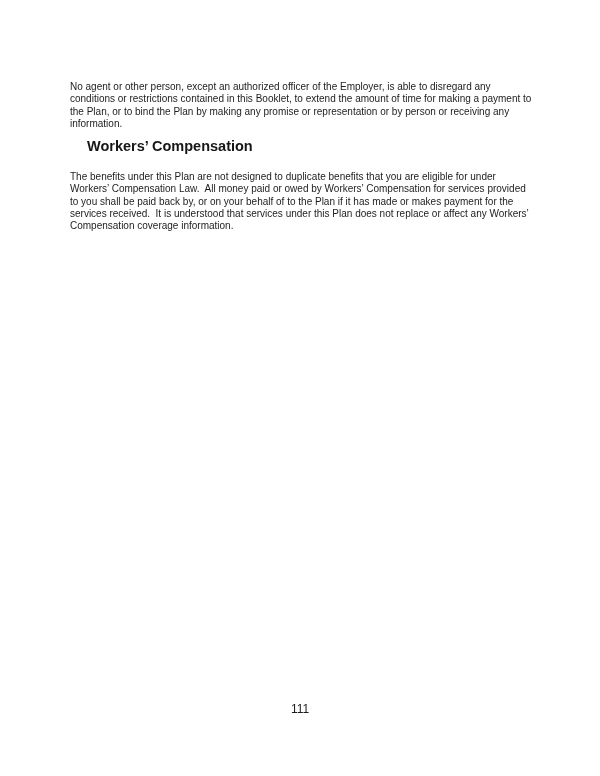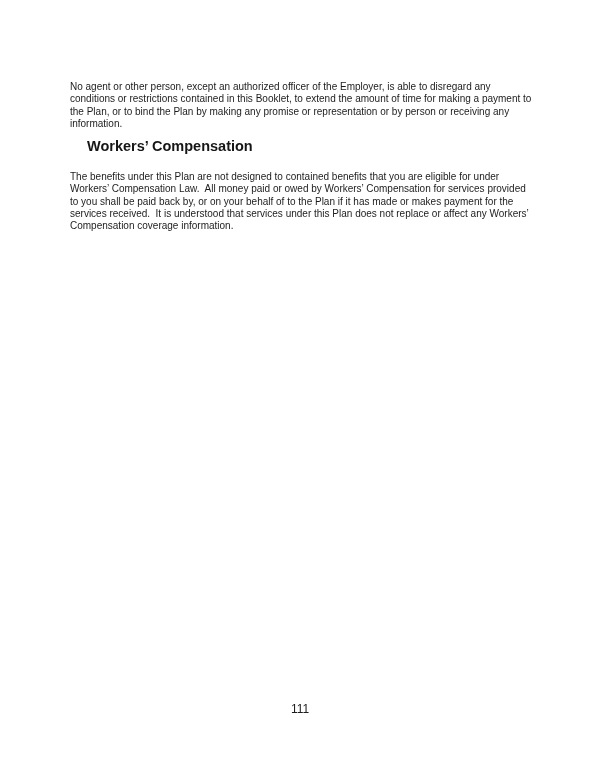--- a/index.html
+++ b/index.html
@@ -57,21 +57,21 @@
   <div class="para para-1">
       <div class="line">No agent or other person, except an authorized officer of the Employer, is able to disregard any</div>
       <div class="line">conditions or restrictions contained in this Booklet, to extend the amount of time for making a payment to</div>
       <div class="line">the Plan, or to bind the Plan by making any promise or representation or by person or receiving any</div>
       <div class="line">information.</div>
     </div>
 
   <h1 class="section-heading">Workers’ Compensation</h1>
 
   <div class="para para-2">
-      <div class="line">The benefits under this Plan are not designed to contained benefits that you are eligible for under</div>
+      <div class="line">The benefits under this Plan are not designed to duplicate benefits that you are eligible for under</div>
       <div class="line">Workers’ Compensation Law.  All money paid or owed by Workers’ Compensation for services provided</div>
       <div class="line">to you shall be paid back by, or on your behalf of to the Plan if it has made or makes payment for the</div>
       <div class="line">services received.  It is understood that services under this Plan does not replace or affect any Workers’</div>
       <div class="line">Compensation coverage information.</div>
     </div>
 
   <div class="page-footer">111</div>
 
 </div>
 

